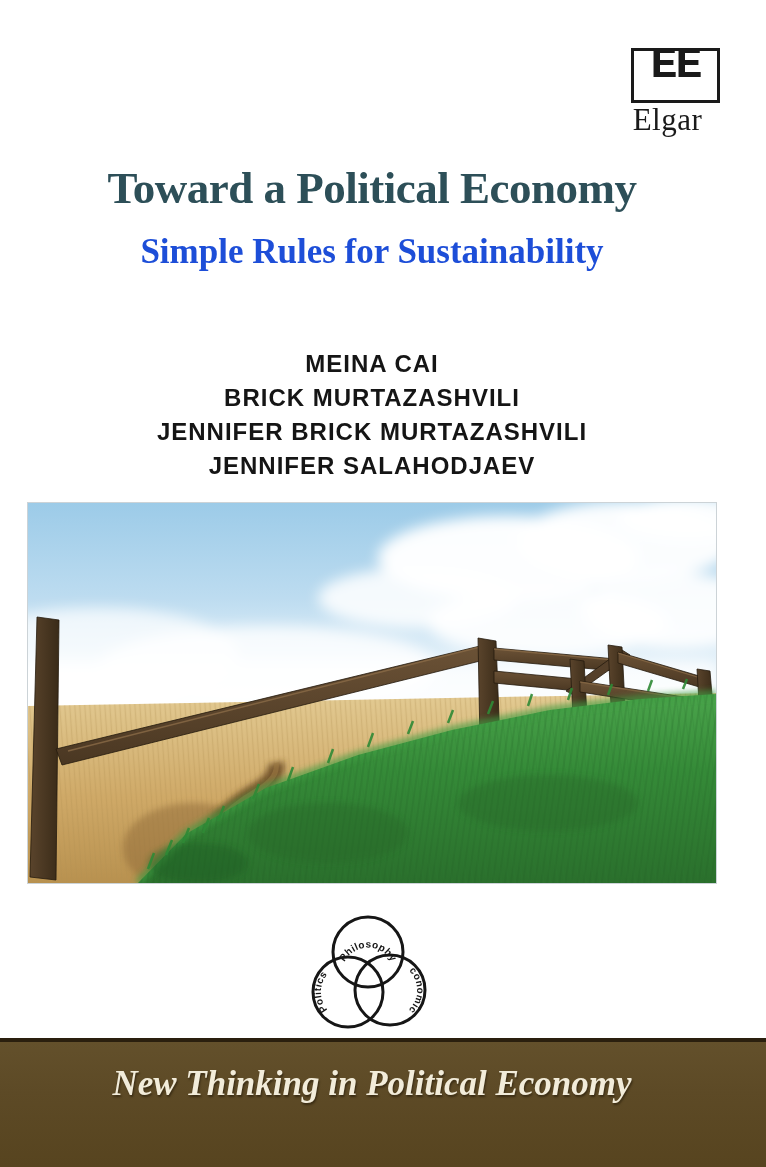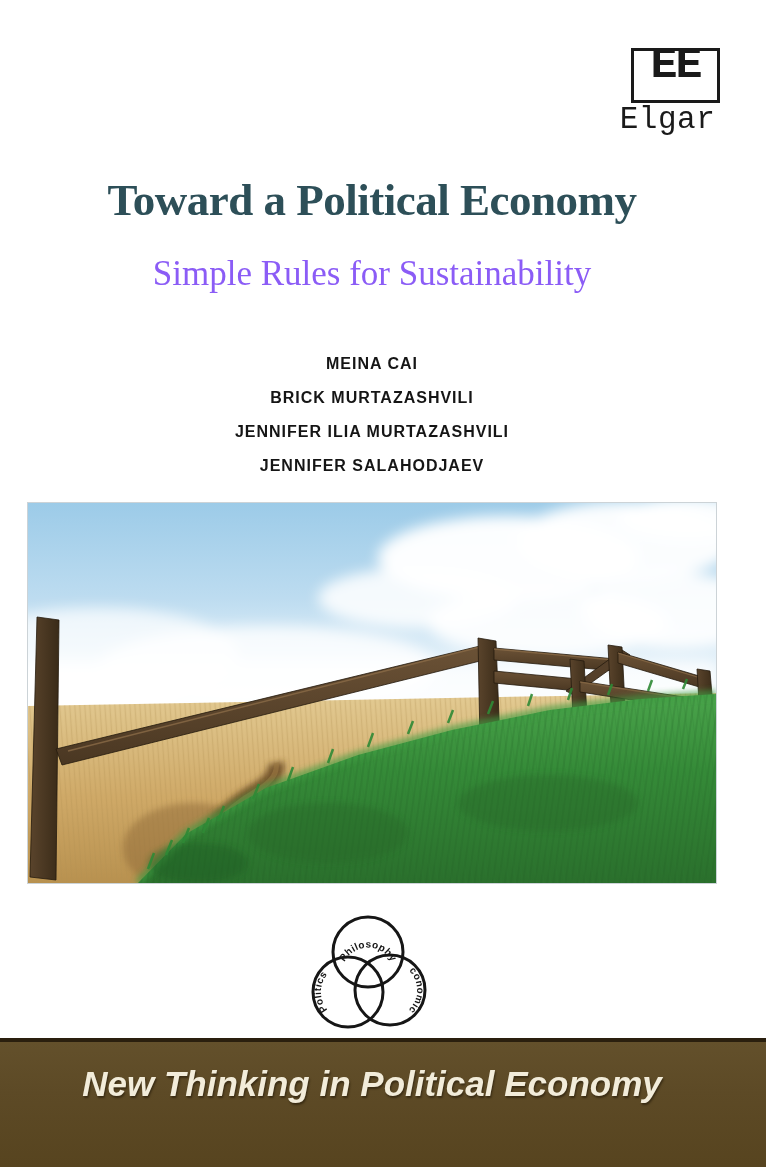--- a/index.html
+++ b/index.html
@@ -15,93 +15,93 @@
     position:absolute;left:623px;top:48px;width:89px;height:55px;
     box-sizing:border-box;border:3px solid #1a1a1a;
     display:flex;align-items:center;justify-content:center;
     font-family:Liberation Mono, monospace;
     font-weight:bold;font-size:45px;letter-spacing:-2px;color:#1a1a1a;
     line-height:1;padding-bottom:20px;margin-left:8px;
   }
   .ee-name{
     position:absolute;left:618px;top:102px;width:99px;
     text-align:center;
-    font-family:Liberation Mono, monospace;
+    font-family:Liberation Serif, serif;
     font-size:31px;color:#1a1a1a;letter-spacing:0.5px;
   }
   
   .title-block{
     position:absolute;left:28px;top:156px;width:688px;
     text-align:center;color:#2d4f58;
   }
   .title-line{
     display:block;
     font-family:"Liberation Serif", serif;
     font-weight:bold;font-size:45px;line-height:57px;letter-spacing:-0.5px;
   }
   .subtitle{
-    margin-top:22px;
+    margin-top:12px;
     font-family:"Liberation Serif", serif;
-    font-weight:normal;font-size:35px;line-height:46px;color:#8b5cf6;
+    font-weight:bold;font-size:35px;line-height:46px;color:#1d4ed8;
   }
   
   .authors{
     position:absolute;left:28px;top:347px;width:688px;
     text-align:center;color:#151515;
     font-family:"Liberation Sans", sans-serif;
   }
   .author{
-    font-weight:bold;font-size:16px;line-height:34px;letter-spacing:1px;
+    font-weight:bold;font-size:24px;line-height:34px;letter-spacing:1px;
   }
   
   .photo{
     position:absolute;left:28px;top:503px;width:688px;height:380px;
     box-shadow:0 0 0 1px rgba(110,130,140,.35);
   }
   
   .venn{
     position:absolute;left:300px;top:905px;width:150px;height:135px;
   }
   
   .band{
     position:absolute;left:0;top:1038px;width:766px;height:129px;
     box-sizing:border-box;
     background:linear-gradient(180deg,#63502b 0%,#5d4a26 40%,#57441f 100%);
     border-top:4px solid #2a1f0e;
   }
   .band-text{
     margin-left:28px;width:688px;text-align:center;
     padding-top:22px;
-    font-family:Liberation Sans, sans-serif;
+    font-family:Liberation Serif, serif;
     font-style:italic;font-weight:bold;font-size:35px;
     color:#f2ecda;
     text-shadow:1px 2px 2px rgba(30,20,5,.55);
   }
 </style>
 </head>
 <body>
 
 <div class="cover">
 
   <div class="ee-box">
     <span>EE</span>
   </div>
   <div class="ee-name">Elgar</div>
 
   <div class="title-block">
-    <h1 style="margin:16px;font-size:inherit;font-weight:inherit;">
+    <h1 style="margin:4px;font-size:inherit;font-weight:inherit;">
       <span class="title-line">Toward a Political Economy</span>
     </h1>
     <div class="subtitle">Simple Rules for Sustainability</div>
   </div>
 
   <div class="authors">
     <div class="author">MEINA CAI</div>
     <div class="author">BRICK MURTAZASHVILI</div>
-    <div class="author">JENNIFER ILIA MURTAZASHVILI</div>
+    <div class="author">JENNIFER BRICK MURTAZASHVILI</div>
     <div class="author">JENNIFER SALAHODJAEV</div>
   </div>
 
   <svg class="photo" viewBox="0 0 688 380" xmlns="http://www.w3.org/2000/svg">
     <defs>
       <linearGradient id="skyG" x1="0" y1="0" x2="0" y2="1">
         <stop offset="0" stop-color="#9ccbe8"></stop>
         <stop offset="0.45" stop-color="#bddcf0"></stop>
         <stop offset="0.8" stop-color="#e9f4fb"></stop>
         <stop offset="1" stop-color="#f6fafd"></stop>

